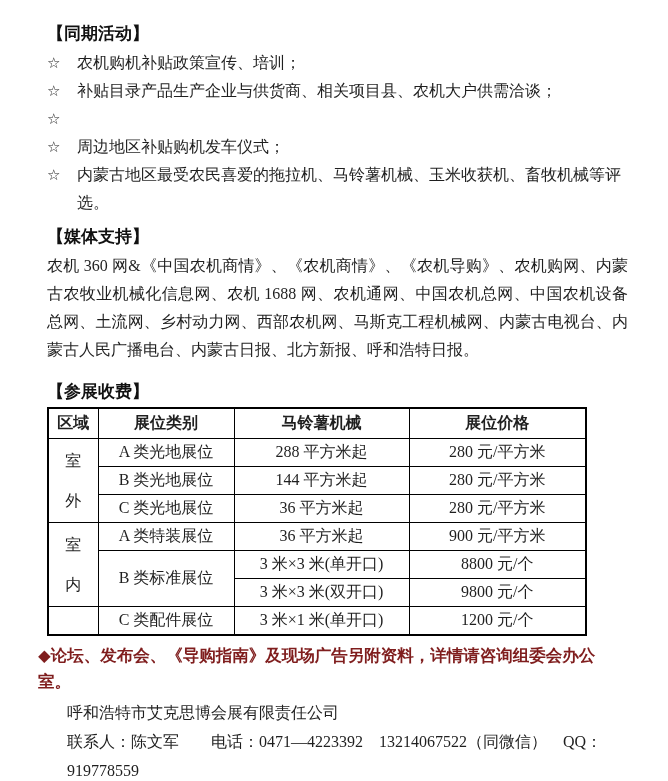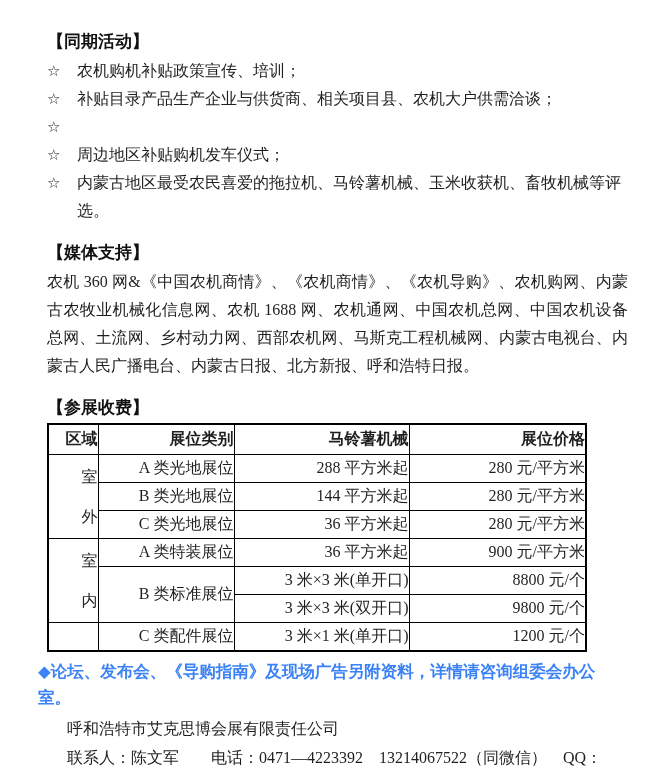--- a/index.html
+++ b/index.html
@@ -6,48 +6,48 @@
   .page {
     width:668px; height:781px; box-sizing:border-box;
     background:#ffffff; color:#1f1f1f;
     padding:14px 40px 0 47px;
     font-family:"Liberation Serif","DejaVu Serif",serif;
     font-size:16px; overflow:hidden;
   }
   .heading {
     font-family:"Liberation Sans","DejaVu Sans",sans-serif;
     font-weight:700; font-size:17px; line-height:23px;
-    margin:16px 0 4px 0; color:#111;
+    margin:8px 0 4px 0; color:#111;
   }
   .bullet-list { list-style:none; margin:2px 0 2px 0; padding:0; }
   .bullet-list li { display:flex; line-height:28px; }
   .star { width:30px; flex:0 0 30px; font-size:15px; color:#222; }
   .para { margin:1px 0 16px 0; line-height:28px; text-align:justify; }
   table.fees {
     border-collapse:collapse; table-layout:fixed;
     width:538px; margin:2px 0 6px 0;
     border:2px solid #000;
   }
   table.fees th, table.fees td {
-    border:1px solid #000; text-align:right; vertical-align:middle;
+    border:1px solid #000; text-align:center; vertical-align:middle;
     padding:0; overflow:hidden;
   }
   table.fees th {
     font-family:"Liberation Sans","DejaVu Sans",sans-serif;
     font-weight:700; font-size:16px; height:29px;
   }
   table.fees td { font-size:16px; height:27px; }
   col.c-area { width:50px; } col.c-type { width:136px; }
   col.c-spec { width:175px; } col.c-price { width:177px; }
   td.area-cell { white-space:pre-line; line-height:40px; }
   td.spec-left { text-align:left; padding-left:7px; }
   .note {
     font-family:"Liberation Sans","DejaVu Sans",sans-serif;
     font-weight:700; font-size:16.5px; line-height:26px;
-    margin:2px 0 4px -9px; color:#3b82f6;
+    margin:2px 0 4px -9px; color:#7f1d1d;
   }
   .office-line { line-height:29px;padding-left:20px; }
 </style>
 </head>
 <body>
 
 <div class="page">
 
   <h2 class="heading">【同期活动】</h2>
 

